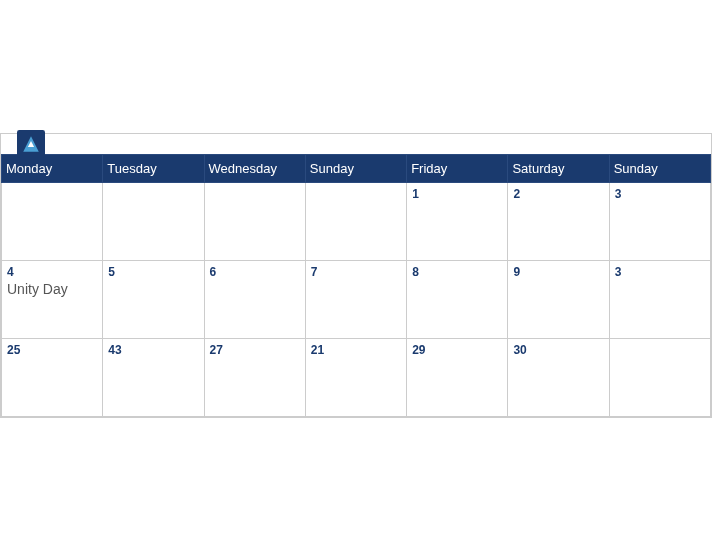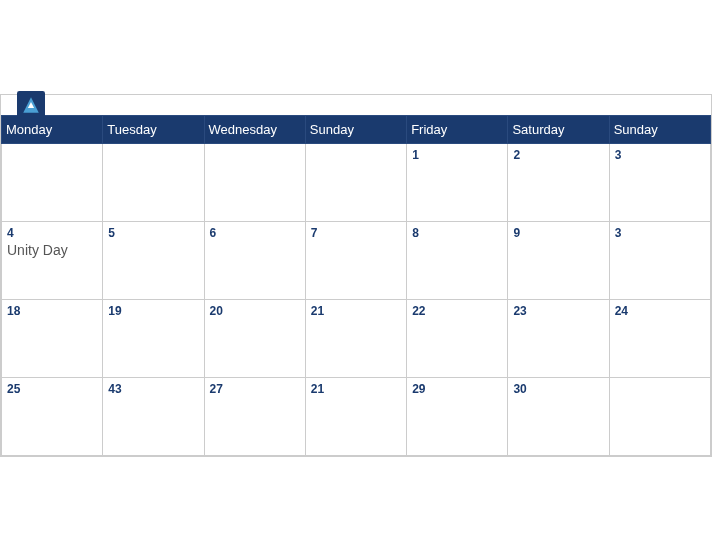--- a/index.html
+++ b/index.html
@@ -158,43 +158,20 @@
           </td>
           <td>
             <span class="date-num">9</span>
           </td>
           <td>
             <span class="date-num">3</span>
           </td>
         </tr>
         <tr>
           <td>
-            <span class="date-num">18</span>
-          </td>
-          <td>
-            <span class="date-num">19</span>
-          </td>
-          <td>
-            <span class="date-num">20</span>
-          </td>
-          <td>
-            <span class="date-num">21</span>
-          </td>
-          <td>
-            <span class="date-num">22</span>
-          </td>
-          <td>
-            <span class="date-num">23</span>
-          </td>
-          <td>
-            <span class="date-num">24</span>
-          </td>
-        </tr>
-        <tr>
-          <td>
             <span class="date-num">25</span>
           </td>
           <td>
             <span class="date-num">43</span>
           </td>
           <td>
             <span class="date-num">27</span>
           </td>
           <td>
             <span class="date-num">21</span>

